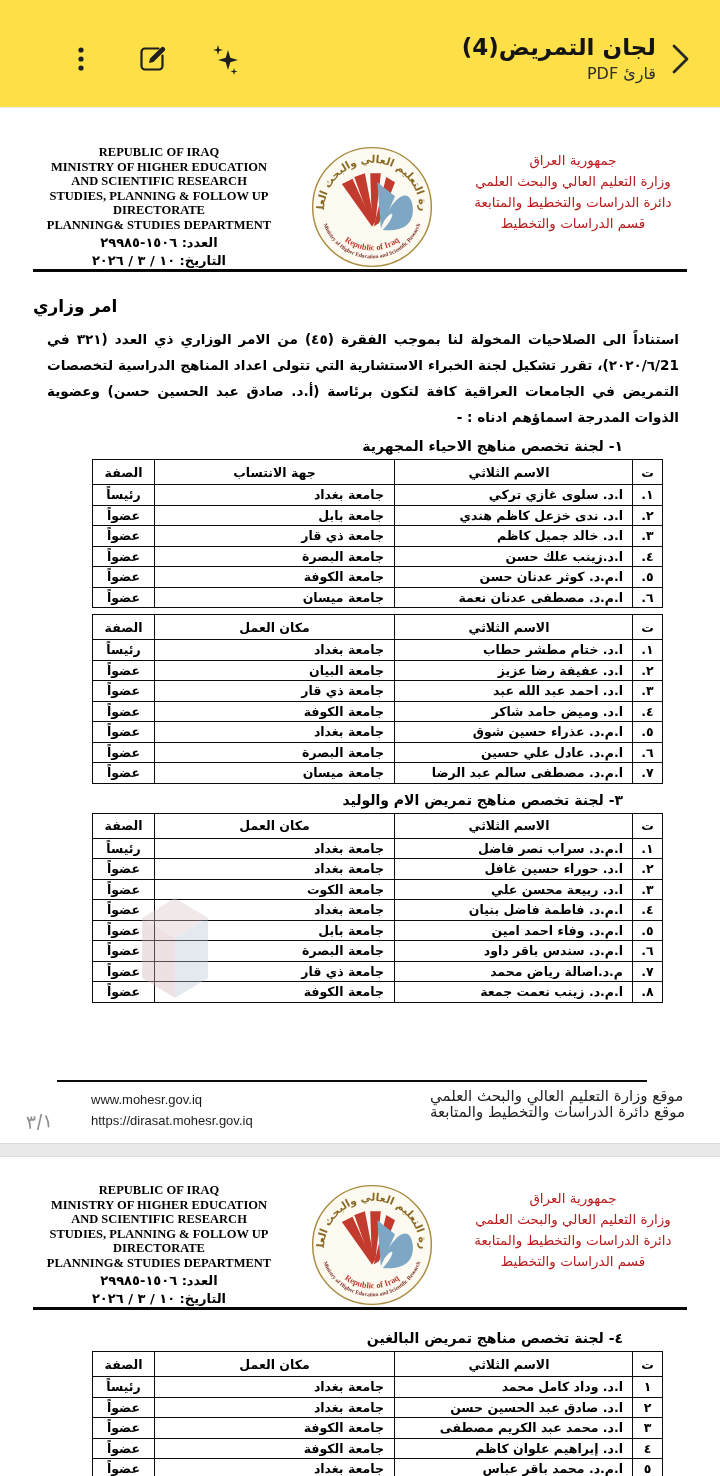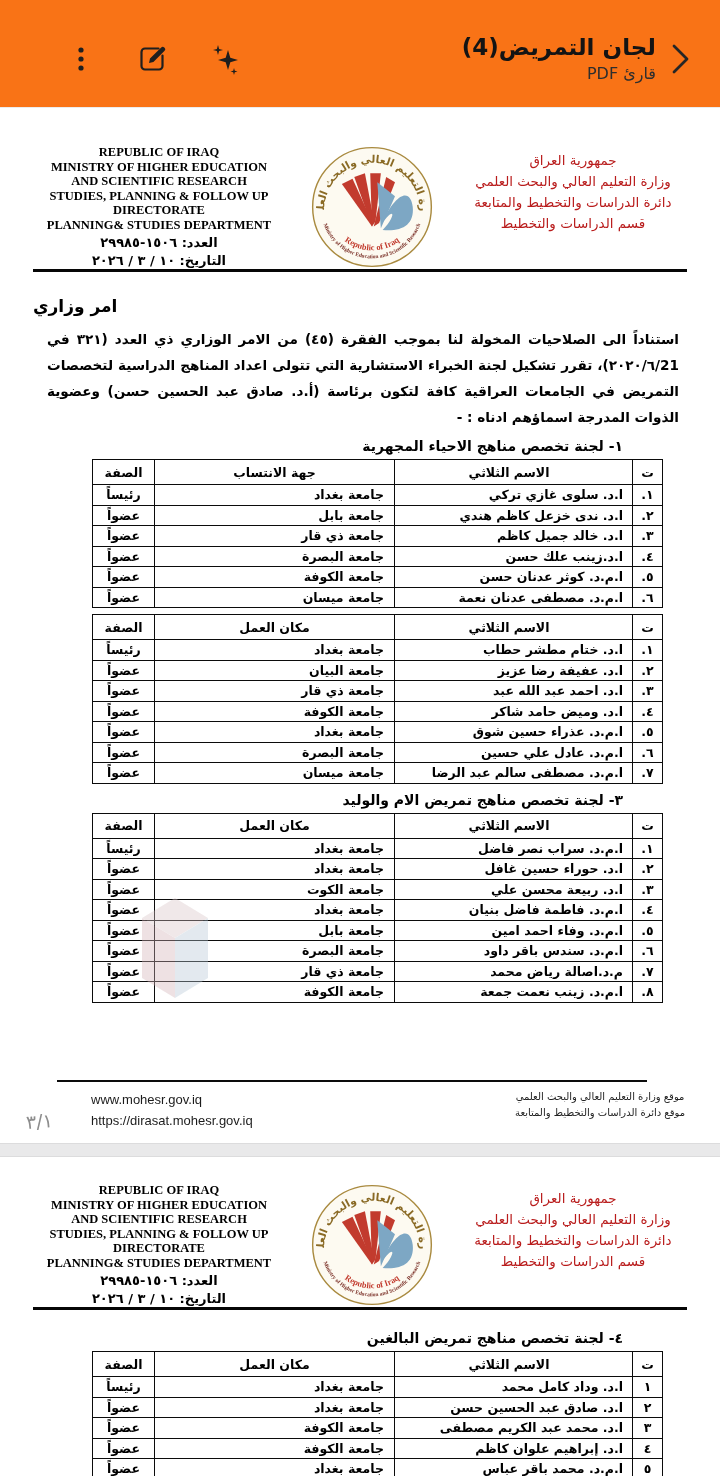--- a/index.html
+++ b/index.html
@@ -4,21 +4,21 @@
 <style>
   * { margin:0; padding:0; box-sizing:border-box; }
   html,body { background:#ffffff; }
   .screen {
     width:720px; height:1476px; overflow:hidden; position:relative;
     background:#ffffff; font-family:"DejaVu Sans", sans-serif; direction:rtl;
   }
   
   .appbar {
     height:108px; display:flex; align-items:center;
-    padding:10px 22px 0 50px; background:#f97316;
+    padding:10px 22px 0 50px; background:#fde047;
     border-bottom:1px solid #ececec;
   }
   .back-btn { background:none; border:none; width:36px; height:44px; cursor:pointer; flex:0 0 auto; }
   .titles { display:flex; flex-direction:column; align-items:flex-start; margin:0 6px 0 0; }
   .app-title { font-size:23px; font-weight:bold; color:#141414; line-height:30px; }
   .app-subtitle { font-size:16px; color:#2e2e2e; line-height:22px; margin-top:1px; }
   .appbar .spacer { flex:1; }
   .actions { display:flex; align-items:center; gap:38px; padding-left:14px; }
   .icon-btn { background:none; border:none; width:34px; height:34px; cursor:pointer; }
   .icon-btn svg, .back-btn svg { display:block; width:100%; height:100%; }
@@ -53,21 +53,21 @@
   .c-table td { height:20.5px; }
   .c-table .c0 { text-align:center; }
   .c-table .c1 { padding-right:9px; }
   .c-table td.c2 { text-align:right; padding-right:10px; }
   .c-table th.c2 { text-align:center; }
   .c-table .c3 { text-align:center; }
   .sec2 { margin-top:6px; }
   
   .f-rule { height:2.5px; background:#0c0c0c; margin:77px 40px 7px 24px; }
   .f-cols { display:flex; justify-content:space-between; align-items:flex-start; padding:0 2px 0 58px; }
-  .f-ar { text-align:center; font-size:10px; line-height:15.5px; color:#222; }
+  .f-ar { text-align:left; font-size:15px; line-height:15.5px; color:#222; }
   .f-en { direction:ltr; text-align:left; font-family:"Liberation Sans", sans-serif; font-size:13px; line-height:21px; color:#1c1c1c; }
   .page-num { position:absolute; left:26px; top:1002px; font-size:19px; color:#8d8d8d; transform:rotate(-4deg); direction:rtl; }
   .watermark { position:absolute; left:140px; top:788px; opacity:.38; }
 </style>
 </head>
 <body>
 
 <div class="screen">
 
   <header class="appbar">

